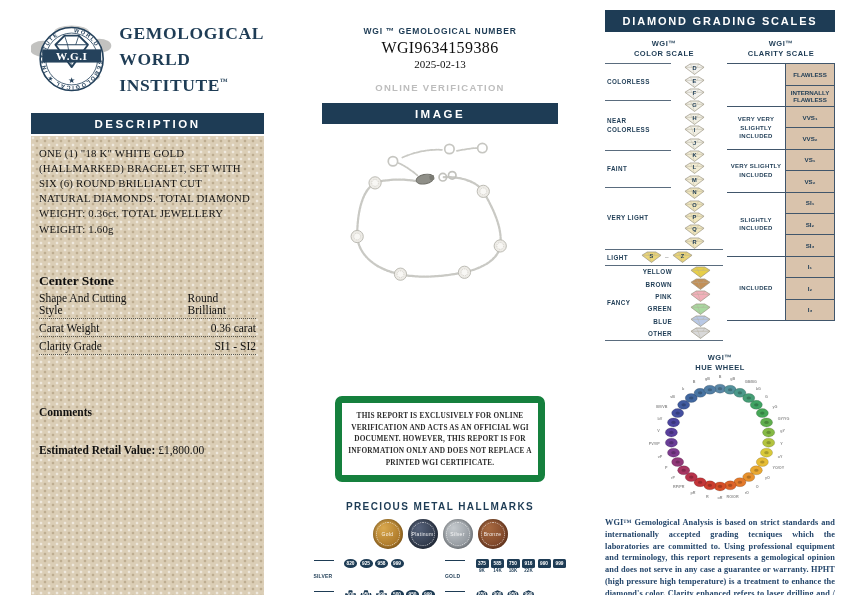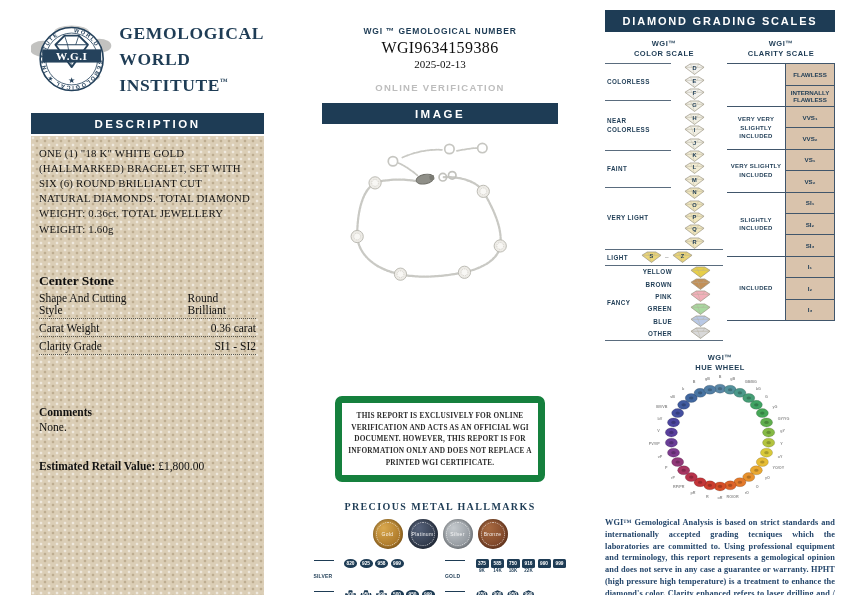--- a/index.html
+++ b/index.html
@@ -39,21 +39,21 @@
   .cert-date{font-family:"Liberation Serif",serif;font-size:11px;color:#0e0e0e;margin-top:1px;}
   .online1{margin-top:12px;font-size:9.5px;font-weight:bold;color:#bdbdbd;letter-spacing:1.3px;}
   .online2{font-size:8.5px;color:#c4c4c4;margin-top:2px;letter-spacing:.4px;}
   .image-bar{margin-top:10px;}
   .image-area{height:178px;background:#fff;display:flex;align-items:center;justify-content:center;}
   .chain{fill:none;stroke:#c9c9c4;stroke-width:2.4;stroke-dasharray:2.6 1.3;stroke-linecap:round;}
   .chain.thin{stroke-width:1.9;}
   .disclaimer{margin:94px 13px 0 13px;border:7px solid #15803d;border-radius:7px;padding:7px 0;
     font-size:7.3px;font-weight:bold;text-align:center;line-height:1.6;color:#2b2b2b;letter-spacing:.2px;}
   .hallmarks{margin-top:19px;text-align:center;}
-  .hm-title{font-family:Liberation Serif, serif;font-weight:bold;color:#1e3c55;font-size:10px;letter-spacing:1.4px;}
+  .hm-title{font-family:Liberation Sans, sans-serif;font-weight:bold;color:#1e3c55;font-size:10px;letter-spacing:1.4px;}
   .coins{display:flex;justify-content:center;gap:5px;margin-top:7px;}
   .coin{width:30px;height:30px;border-radius:50%;position:relative;display:flex;align-items:center;justify-content:center;
     box-shadow:inset 0 0 4px rgba(0,0,0,.45);}
   .coin::before{content:"";position:absolute;inset:3px;border:1px dotted rgba(255,255,255,.65);border-radius:50%;}
   .coin span{font-family:"Liberation Sans",sans-serif;font-size:5px;color:rgba(255,255,255,.9);letter-spacing:.3px;}
   .marks{display:flex;justify-content:center;gap:10px;margin-top:10px;}
   .marks-col{display:flex;flex-direction:column;gap:8px;}
   .metal-row{display:flex;align-items:flex-start;gap:4px;}
   .metal{width:26px;text-align:left;padding-top:1px;}
   .metal-rule{width:20px;border-top:1.2px solid #1e3c55;margin-bottom:3px;}
@@ -162,21 +162,20 @@
             <span class="stone-value">0.36 carat</span>
           </div>
           <div class="stone-row">
             <span class="stone-label">Clarity Grade</span>
             <span class="stone-value">SI1 - SI2</span>
           </div>
         </div>
     </div>
     <div class="comments">
       <div class="comments-title">Comments</div>
-      <div>None.</div>
     </div>
     <div class="retail">
       <b>Estimated Retail Value:</b>
       <span>£1,800.00</span>
     </div>
   </div>
 </div>
 
 <div class="mid-col">
   <div class="cert">

